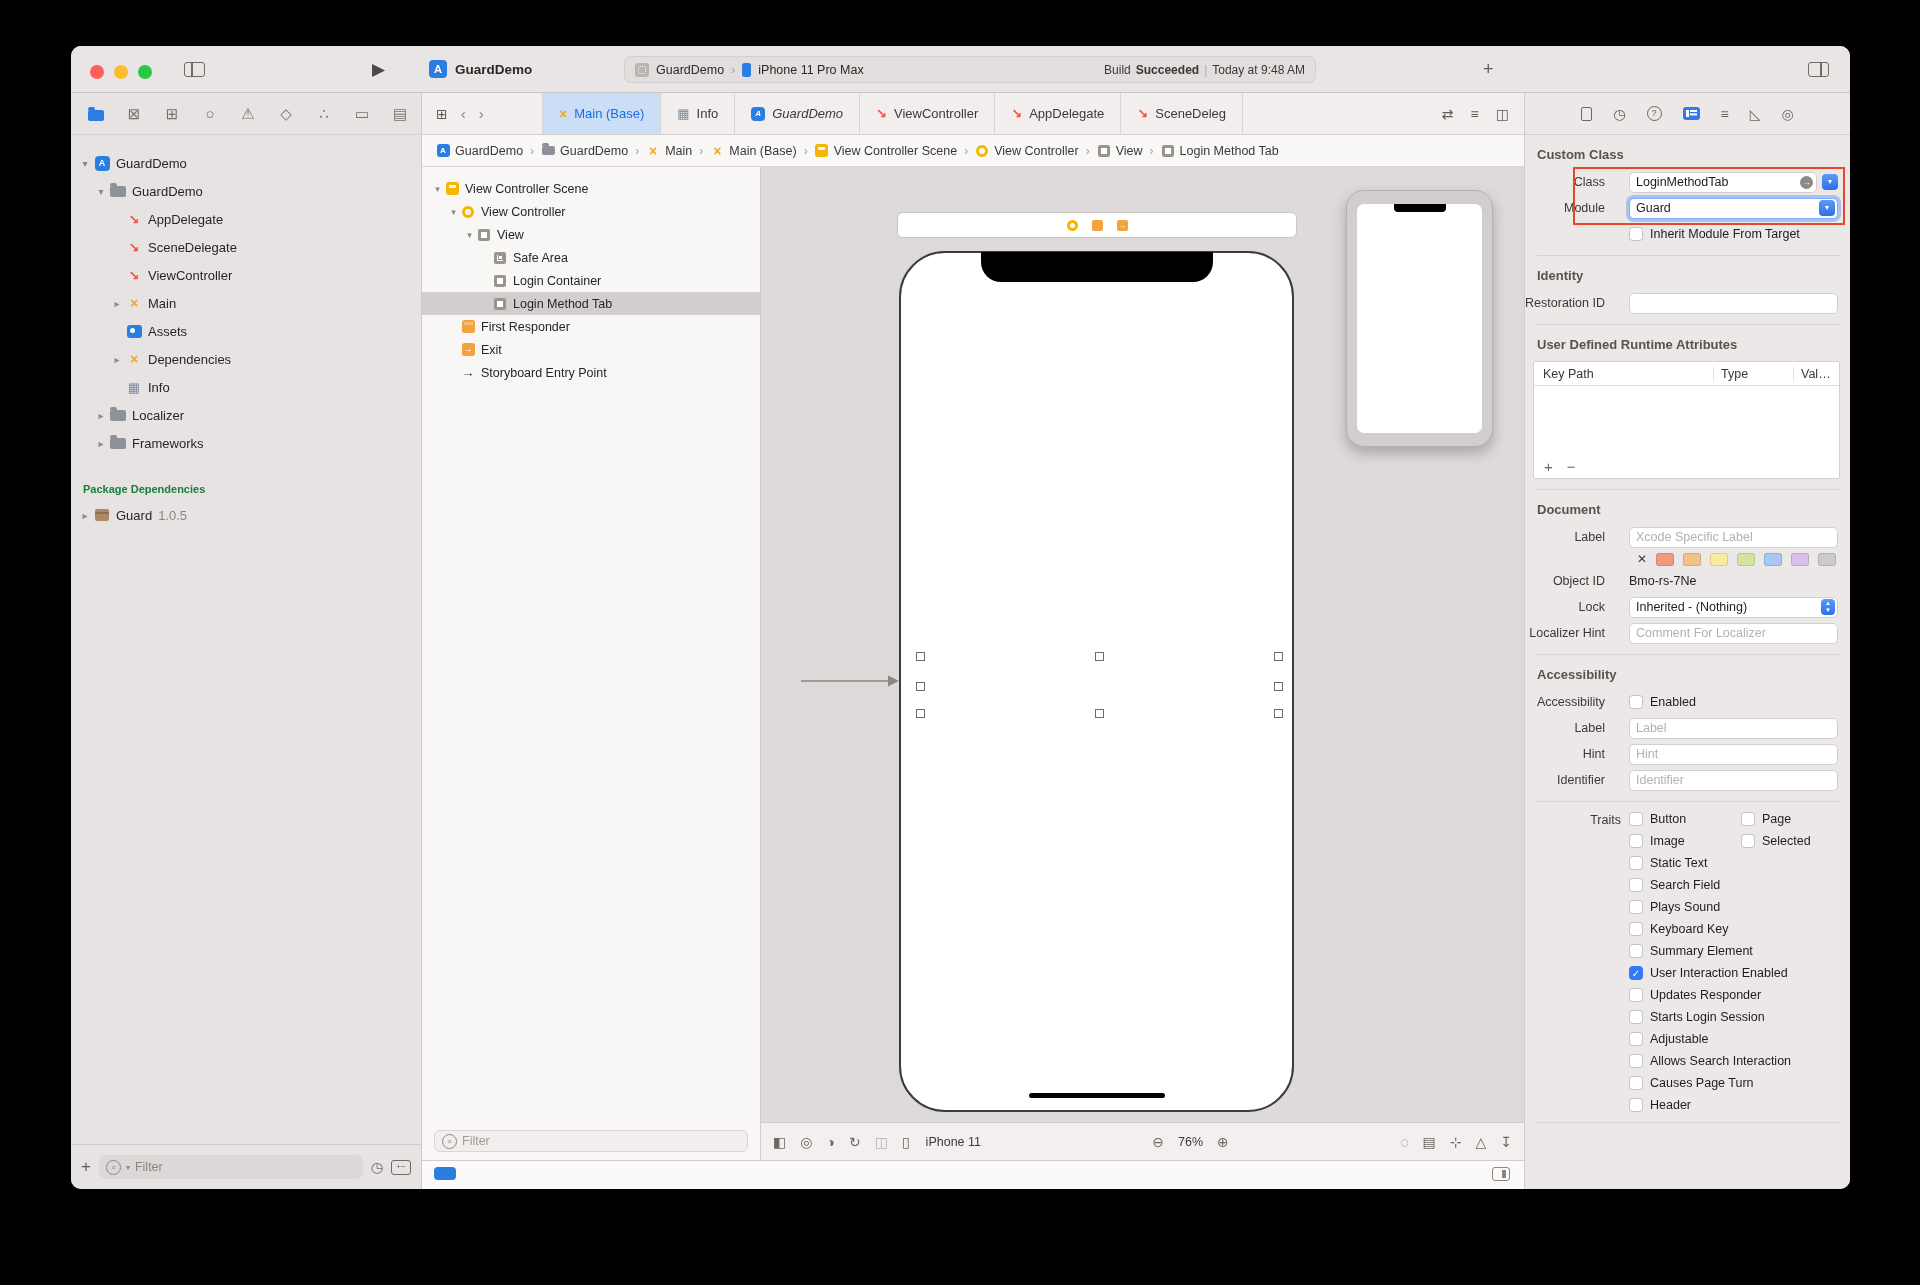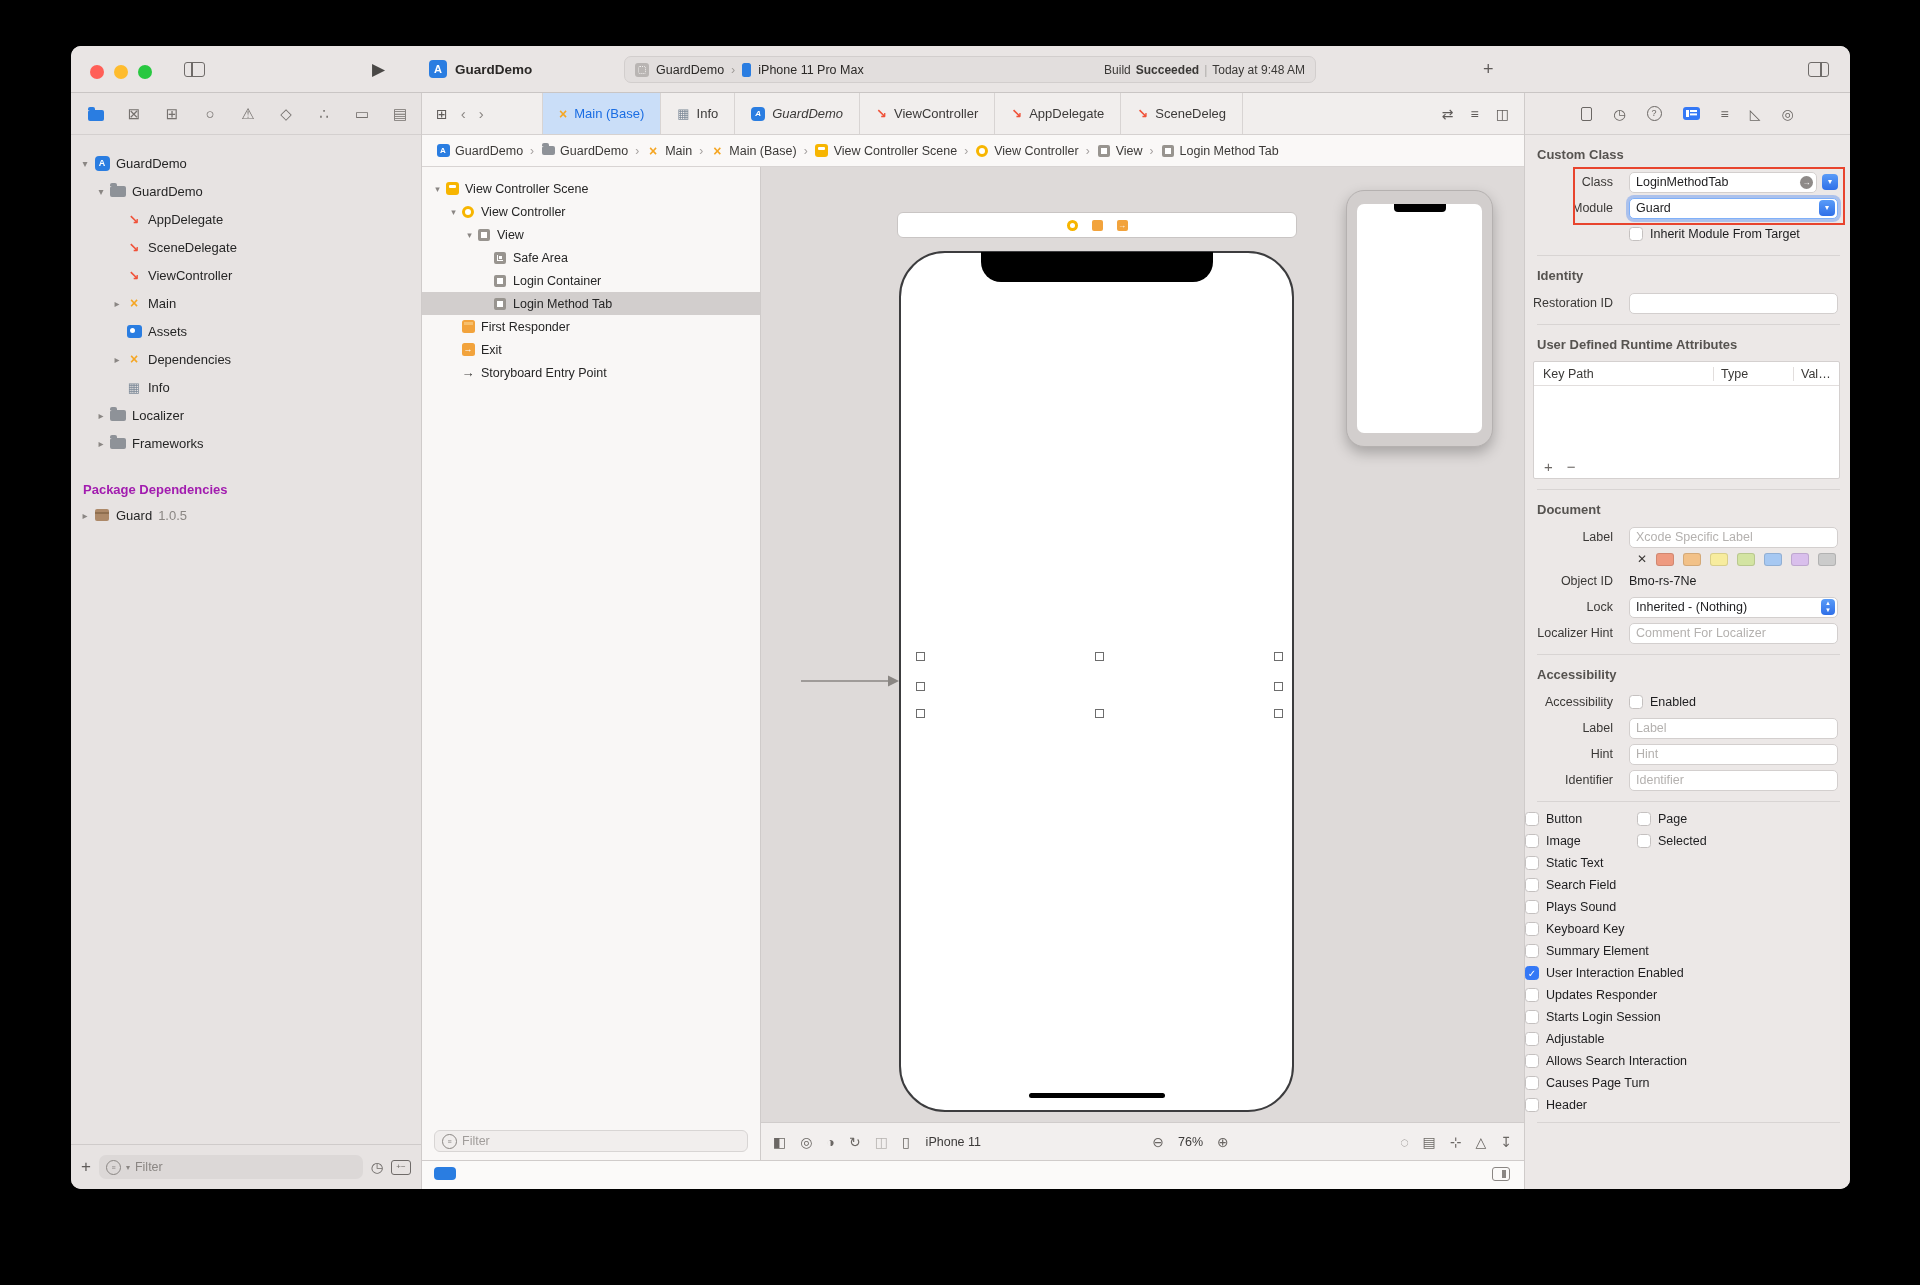--- a/index.html
+++ b/index.html
@@ -58,21 +58,21 @@
   .nrow .lbl{margin-left:5px;white-space:nowrap}
   .nrow .ver{margin-left:6px;color:#8a8683}
   .d0{padding-left:6px}.d1{padding-left:22px}.d2{padding-left:38px}
   .swift{color:#f05138;font-weight:900;font-size:13px}
   .sbx{color:#f5a623;font-weight:900;font-size:14px}
   .assets-ic{width:15px;height:13px;background:#2a7de1;border-radius:3px;position:relative}
   .assets-ic::before{content:"";position:absolute;left:3px;top:3px;width:5px;height:5px;background:#fff;border-radius:50%}
   .plist-ic{color:#7e8b99;font-size:13px}
   .pkg-ic{width:14px;height:12px;background:#ad8968;border-radius:2px;position:relative}
   .pkg-ic::before{content:"";position:absolute;left:0;right:0;top:3px;height:2px;background:#8f6f4f}
-  .nav-sect{margin:20px 0 0 12px;font-weight:700;font-size:13px;color:#a21caf;height:24px;display:flex;align-items:center}
+  .nav-sect{margin:20px 0 0 12px;font-weight:700;font-size:11px;color:#15803d;height:24px;display:flex;align-items:center}
   .nav-bottom{height:45px;flex:none;border-top:1px solid #cfcbca;display:flex;align-items:center;padding:0 10px;gap:8px}
   .nav-bottom .plus{font-size:17px;color:#5f5b59}
   .fpill{flex:1;height:24px;background:#dcd8d7;border-radius:7px;display:flex;align-items:center;padding:0 7px;gap:5px;color:#8a8683;font-size:12.5px}
   .ficirc{width:15px;height:15px;border:1.2px solid #8a8683;border-radius:50%;font-size:7px;line-height:13px;text-align:center;color:#8a8683}
   .fchev{font-size:8px;color:#8a8683}
   .nav-bottom .gl{font-size:14px;color:#6f6b69}
   .pmbox{width:20px;height:15px;border:1.4px solid #6f6b69;border-radius:3px;font-size:8px;line-height:12px;text-align:center;color:#6f6b69}
 
   
   .tabbar{height:42px;flex:none;display:flex;align-items:stretch;background:#f1eeed;border-bottom:1px solid #d5d1d0}
@@ -148,21 +148,21 @@
                 border-bottom:1px solid #d4d0cf;color:#6b6764}
   .it-file{width:11px;height:14px;border:1.5px solid #6b6764;border-radius:2px}
   .it-gl{font-size:14px}
   .it-help{width:15px;height:15px;border:1.4px solid #6b6764;border-radius:50%;font-size:9px;line-height:13px;text-align:center}
   .it-id{width:17px;height:13px;background:#3478f6;border-radius:3px;position:relative}
   .it-id::before{content:"";position:absolute;right:3px;top:3px;width:7px;height:1.6px;background:#fff;box-shadow:0 3.4px 0 #fff}
   .it-id::after{content:"";position:absolute;left:3px;top:3px;width:3.4px;height:7px;background:#fff}
   .insp-content{flex:1;position:relative;overflow:hidden;padding-top:10px;font-size:12.5px}
   .sect{font-weight:700;font-size:13px;color:#565350;margin:0 0 8px 12px;height:18px;display:flex;align-items:center}
   .irow{display:flex;align-items:center;margin:4px 12px 4px 0;min-height:22px}
-  .irow .ilab{width:104px;flex:none;text-align:right;padding-right:16px;color:#3a3836}
+  .irow .ilab{width:104px;flex:none;text-align:right;padding-right:24px;color:#3a3836}
   .fld{flex:1;height:21px;background:#fff;border:1px solid #d3cfce;border-radius:5px;font-size:12.5px;
        padding:0 6px;color:#1d1d1f;font-family:inherit;outline:none;min-width:0}
   .fld::placeholder{color:#b4b1af}
   .fldwrap{flex:1;height:21px;background:#fff;border:1px solid #d3cfce;border-radius:5px;display:flex;align-items:center;position:relative;min-width:0}
   .fldwrap .fld{border:none;height:18px;background:transparent;flex:1}
   .circ-arrow{width:13px;height:13px;border-radius:50%;background:#8e8a88;color:#fff;font-size:8px;line-height:13px;text-align:center;margin-right:3px;flex:none}
   .chevbtn{width:16px;height:16px;border-radius:4px;background:linear-gradient(#5a9cf8,#2f6fe8);color:#fff;
            font-size:8px;line-height:16px;text-align:center;flex:none;margin-left:5px}
   .chevbtn.inner{margin:0 2px 0 4px}
   .focusring{border:1px solid #7fb0f9;box-shadow:0 0 0 3px rgba(52,120,246,.35)}
@@ -666,20 +666,21 @@
           <input class="fld" readonly="" placeholder="Hint" style="">
         </div>
         <div class="irow">
           <span class="ilab">Identifier</span>
           <input class="fld" readonly="" placeholder="Identifier" style="">
         </div>
 
         <div class="divider"></div>
 
         <div class="traits">
+          <span class="ilab">Traits</span>
           <div class="tgrid">
             <div class="trow">
               <span class="tcell">
                     <span class="cb"></span>
                     <span class="cbl">Button</span>
                   </span>
               <span class="tcell wide">
                     <span class="cb"></span>
                     <span class="cbl">Page</span>
                   </span>

